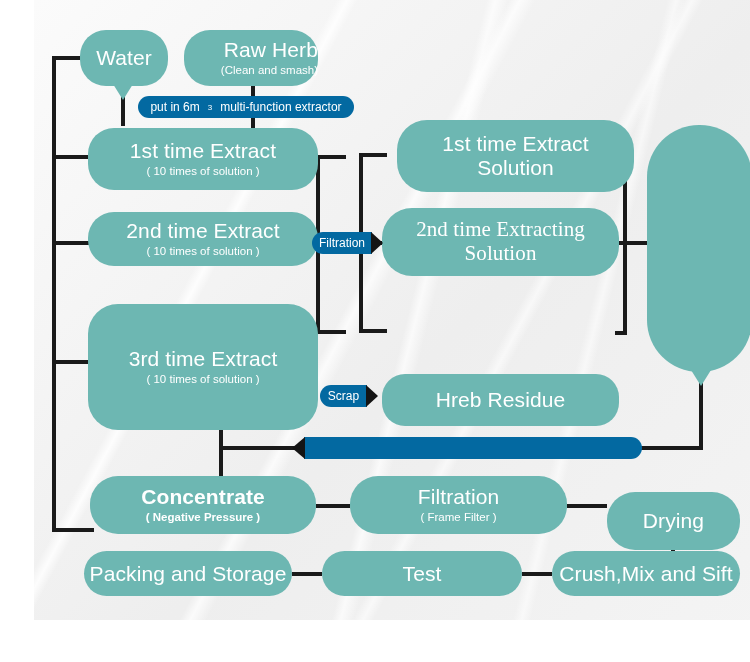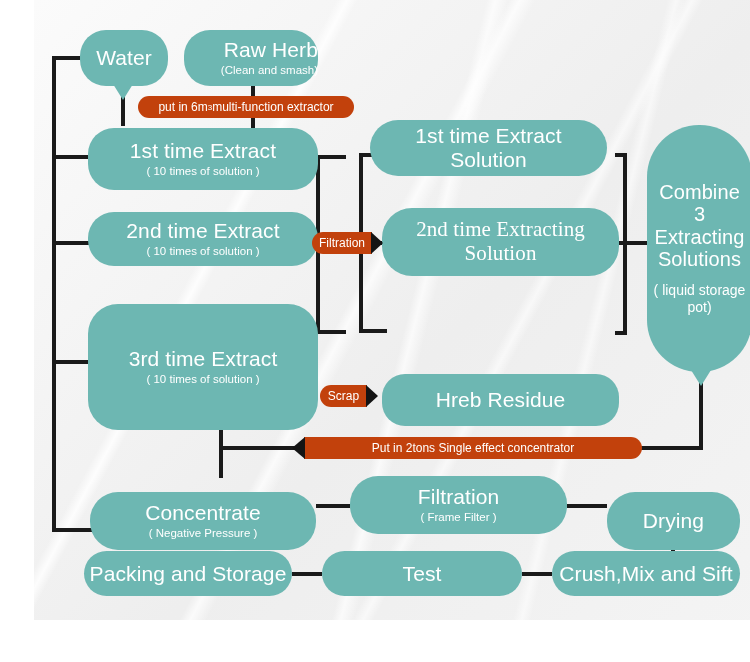--- a/index.html
+++ b/index.html
@@ -42,28 +42,29 @@
   }
   .node .t{ font-size:21px; line-height:1.12; letter-spacing:.1px; }
   .node .s{ font-size:11.5px; line-height:1.2; margin-top:3px; }
 
   
   .seg{ position:absolute; background:#1a1a1a; z-index:2; }
 
   
   .banner{
     position:absolute;
-    background:#c2410c;
+    background:#0369a1;
     color:#ffffff;
     display:flex;
     align-items:center;
     box-sizing:border-box;
     font-size:12px;
     z-index:8;
     white-space:nowrap;
+    gap:8px;
   }
   .banner.rounded{ border-radius:11px; justify-content:center; }
   .arrow-r{  
     border-radius:11px 0 0 11px;
   }
   .arrow-tip-r{
     position:absolute; right:-11px; top:0;
     width:0;height:0;
     border-top:11px solid transparent;
     border-bottom:11px solid transparent;
@@ -165,50 +166,47 @@
   <div class="node" style="left:54px;top:304px;width:230px;height:126px;border-radius:30px;">
     <span class="t">3rd time Extract</span>
     <span class="s">( 10 times of solution )</span>
   </div>
 
   <div class="banner arrow-r" style="left:278px;top:232px;width:60px;height:22px;justify-content:center;">
     <span>Filtration</span>
     <span class="arrow-tip-r"></span>
   </div>
 
-  <div class="node" style="left:336px;top:120px;width:237px;height:56px;border-radius:30px;align-items:center;">
+  <div class="node" style="left:363px;top:120px;width:237px;height:72px;border-radius:30px;align-items:center;">
     <span class="t" style="max-width:190px;">1st time Extract Solution</span>
   </div>
 
   <div class="node" style="left:348px;top:208px;width:237px;height:68px;border-radius:30px;">
     <span class="t" style="max-width:215px;font-family:Liberation Serif, serif;">2nd time Extracting Solution</span>
   </div>
 
 
   <div class="banner arrow-r" style="left:286px;top:385px;width:47px;height:22px;justify-content:center;">
     <span>Scrap</span>
     <span class="arrow-tip-r"></span>
   </div>
 
   <div class="node" style="left:348px;top:374px;width:237px;height:52px;border-radius:23px;">
     <span class="t">Hreb Residue</span>
   </div>
 
   <div class="node" style="left:613px;top:125px;width:105px;height:247px;border-radius:52px;padding:0 6px;">
-    <span class="t" style="font-size:20px;">Combine 3 Extracting Solutions</span>
-    <span class="s" style="font-size:14px;margin-top:12px;">( liquid storage pot)</span>
   </div>
   <div class="tail" style="left:657px;top:370px;"></div>
 
   <div class="banner arrow-l" style="left:270px;top:437px;width:338px;height:22px;justify-content:center;">
-    <span>Put in 2tons Single effect concentrator</span>
     <span class="arrow-tip-l"></span>
   </div>
 
-  <div class="node" style="left:56px;top:492px;width:226px;height:58px;border-radius:28px;">
+  <div class="node" style="left:56px;top:476px;width:226px;height:58px;border-radius:28px;font-weight:bold;">
     <span class="t">Concentrate</span>
     <span class="s">( Negative Pressure )</span>
   </div>
 
   <div class="node" style="left:316px;top:476px;width:217px;height:58px;border-radius:28px;">
     <span class="t">Filtration</span>
     <span class="s">( Frame Filter )</span>
   </div>
 
   <div class="node" style="left:573px;top:492px;width:133px;height:58px;border-radius:28px;">

